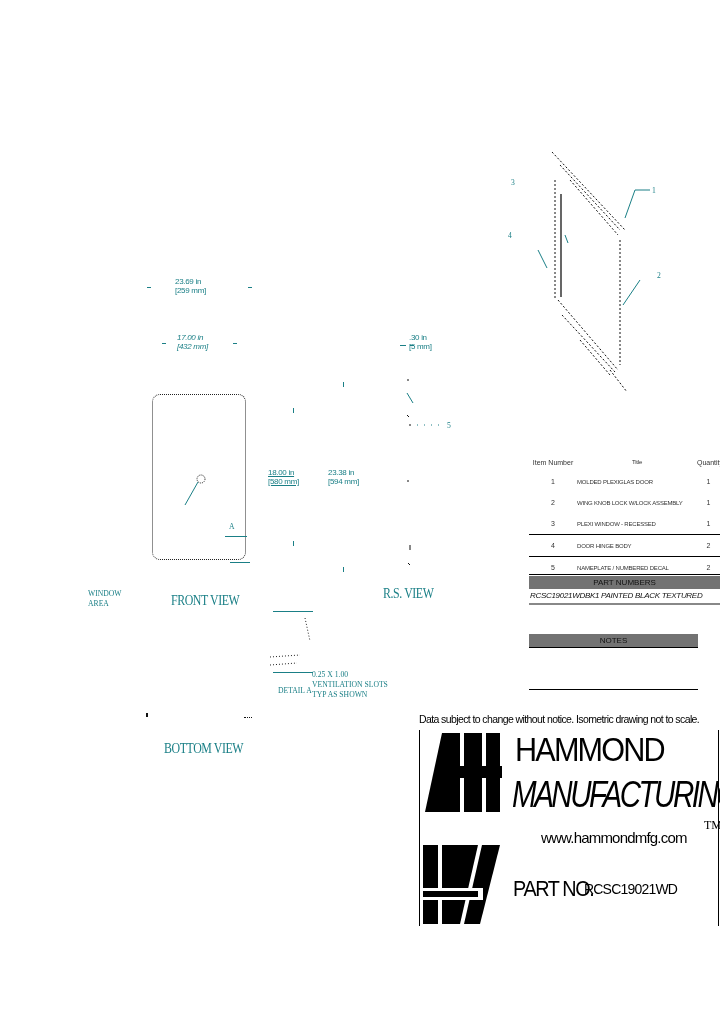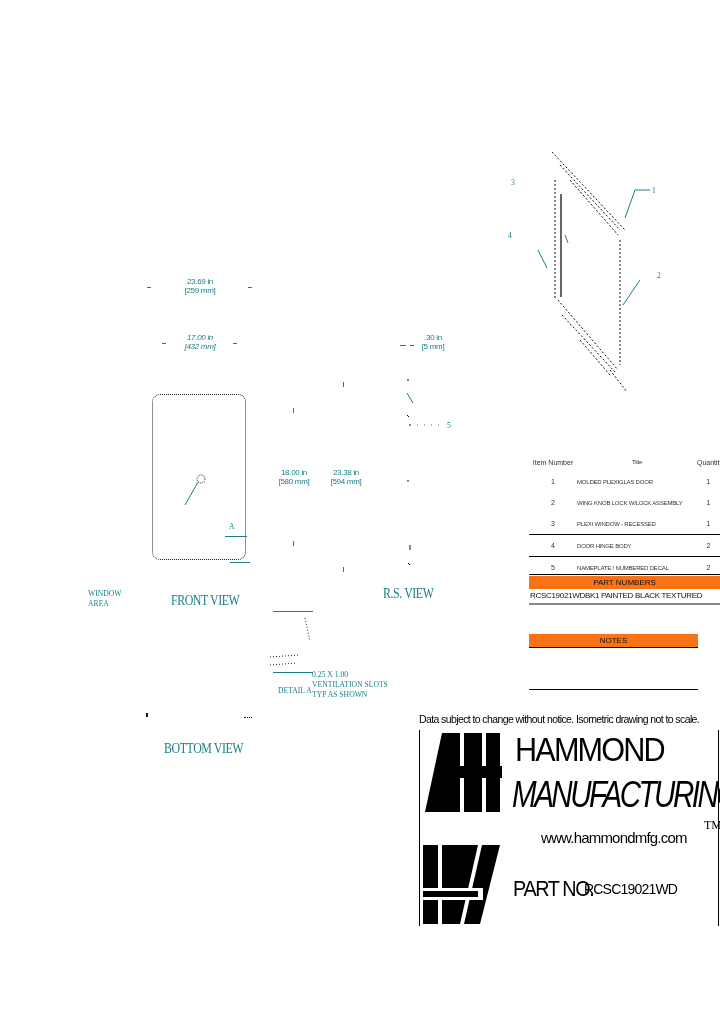--- a/index.html
+++ b/index.html
@@ -1,32 +1,32 @@
 <!DOCTYPE html>
 <html><head>
 <meta charset="utf-8">
 <style>
   html, body { margin:0; padding:0; background:#ffffff; }
   body { width:720px; height:1012px; position:relative; overflow:hidden; font-family:"Liberation Sans", sans-serif; }
   .abs { position:absolute; }
-  .dim { font-family:"Liberation Sans Narrow","Liberation Sans", sans-serif; font-size:8px; line-height:9px; color:#1a7f86; text-align:center; letter-spacing:-0.3px; }
+  .dim { font-family:"Liberation Sans Narrow","Liberation Sans", sans-serif; font-size:8px; line-height:9px; color:#1a7f86; letter-spacing:-0.3px; }
   .viewlabel { font-family:"Liberation Serif", serif; color:#1a7f86; font-size:14px; letter-spacing:-0.5px; transform:scaleX(0.85); transform-origin:left top; white-space:nowrap; }
   .small-teal { font-family:"Liberation Serif", serif; color:#1a7f86; font-size:9px; line-height:10px; transform:scaleX(0.85); transform-origin:left top; white-space:nowrap; }
   .dotted { border:1px dotted #222; }
   .tline { position:absolute; height:1px; background:#1a7f86; }
   .vline { position:absolute; width:1px; background:#1a7f86; }
   
   .bom { position:absolute; left:529px; top:453px; width:191px; font-size:7px; color:#333; }
   .bom-row { display:flex; height:21px; align-items:center; }
   .bom-row.sep { border-top:1px solid #000; }
   .bom-c1 { width:48px; text-align:center; }
   .bom-c2 { width:120px; text-align:left; white-space:nowrap; overflow:hidden; font-size:6px; letter-spacing:-0.2px; }
   .bom-c3 { width:23px; text-align:center; }
   .bom-head { height:18px; font-size:7px; }
-  .bar { position:absolute; background:#f97316; text-align:center; font-size:8px; color:#111; }
+  .bar { position:absolute; background:#737373; text-align:center; font-size:8px; color:#111; }
   .logo-box { position:absolute; left:419px; top:730px; width:298px; height:196px; border-left:1px solid #000; border-right:1px solid #000; }
   .hm-text { position:absolute; color:#000; font-family:"Liberation Sans", sans-serif; white-space:nowrap; }
 </style>
 </head>
 <body>
 
 <div class="abs" style="left:500px;top:140px;width:220px;height:260px;">
   <svg width="220" height="260">
     <g stroke="#111" stroke-width="1" fill="none" stroke-dasharray="2,2">
       <line x1="52" y1="12" x2="125" y2="90"></line>
@@ -83,35 +83,35 @@
 
   <div class="abs small-teal" style="left:8px;top:318px;">
     <div>WINDOW</div>
     <div>AREA</div>
   </div>
   <div class="abs viewlabel" style="left:91px;top:323px;">FRONT VIEW</div>
 </div>
 
 <div class="vline" style="left:293px;top:408px;height:5px;"></div>
 <div class="vline" style="left:293px;top:541px;height:5px;"></div>
-<div class="abs dim" style="left:276px;top:468px;width:36px;">
+<div class="abs dim" style="left:268px;top:468px;width:36px;text-decoration:underline;">
   <div>18.00 in</div>
   <div>[580 mm]</div>
 </div>
 <div class="vline" style="left:343px;top:382px;height:5px;"></div>
 <div class="vline" style="left:343px;top:567px;height:5px;"></div>
 <div class="abs dim" style="left:328px;top:468px;width:36px;">
   <div>23.38 in</div>
   <div>[594 mm]</div>
 </div>
 
 <div class="abs" style="left:395px;top:330px;width:80px;height:280px;">
   <div class="tline" style="left:5px;top:15px;width:6px;"></div>
   <div class="tline" style="left:15px;top:15px;width:4px;"></div>
-  <div class="abs dim" style="left:23px;top:3px;width:30px;">
+  <div class="abs dim" style="left:14px;top:3px;width:30px;">
     <div>.30 in</div>
     <div>[5 mm]</div>
   </div>
   <svg class="abs" style="left:0;top:45px;" width="70" height="200">
     <g stroke="#111" fill="none">
       <line x1="12" y1="5" x2="14" y2="5"></line>
       <line x1="12" y1="18" x2="18" y2="28" stroke="#1a7f86"></line>
       <line x1="12" y1="40" x2="14" y2="42"></line>
       <line x1="14" y1="50" x2="16" y2="50"></line>
       <line x1="12" y1="106" x2="14" y2="106"></line>
@@ -177,21 +177,21 @@
   </div>
   <div class="bom-row sep">
     <div class="bom-c1">5</div>
     <div class="bom-c2">NAMEPLATE / NUMBERED DECAL</div>
     <div class="bom-c3">2</div>
   </div>
 </div>
 
 <div class="abs" style="left:529px;top:574px;width:191px;height:1px;background:#000;"></div>
 <div class="bar" style="left:529px;top:576px;width:191px;height:13px;line-height:13px;">PART NUMBERS</div>
-<div class="abs" style="left:530px;top:591px;font-size:8px;color:#111;white-space:nowrap;letter-spacing:-0.3px;">RCSC19021WDBK1 PAINTED BLACK TEXTURED</div>
+<div class="abs" style="left:530px;top:591px;font-size:8px;color:#111;white-space:nowrap;letter-spacing:-0.3px;font-style:italic;">RCSC19021WDBK1 PAINTED BLACK TEXTURED</div>
 <div class="abs" style="left:529px;top:603px;width:191px;height:2px;background:#888;"></div>
 
 <div class="bar" style="left:529px;top:634px;width:169px;height:13px;line-height:13px;border-bottom:1px solid #000;">NOTES</div>
 <div class="abs" style="left:529px;top:689px;width:169px;height:1px;background:#000;"></div>
 
 <div class="abs" style="left:419px;top:713px;font-size:10.5px;color:#000;white-space:nowrap;letter-spacing:-0.6px;">Data subject to change without notice. Isometric drawing not to scale.</div>
 
 <div class="logo-box">
   <svg class="abs" style="left:0;top:0;" width="90" height="196">
 

